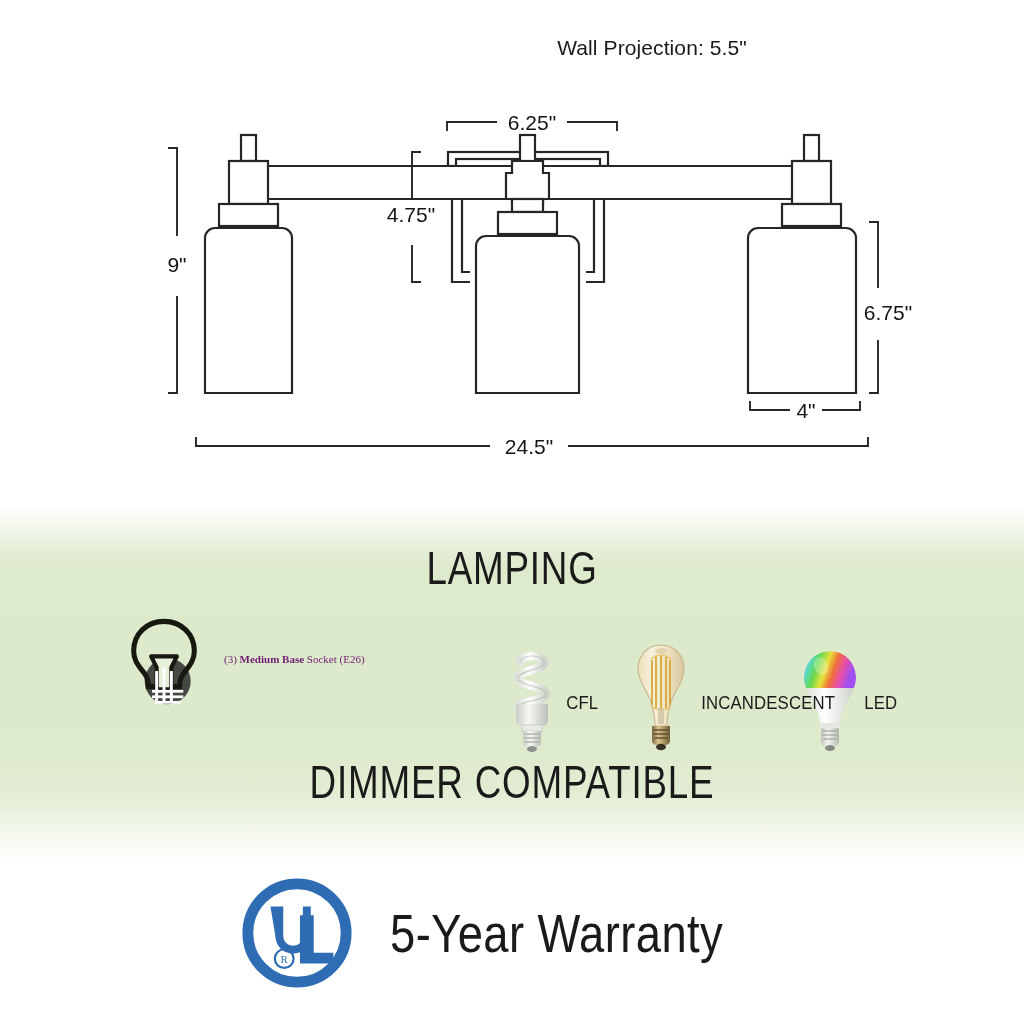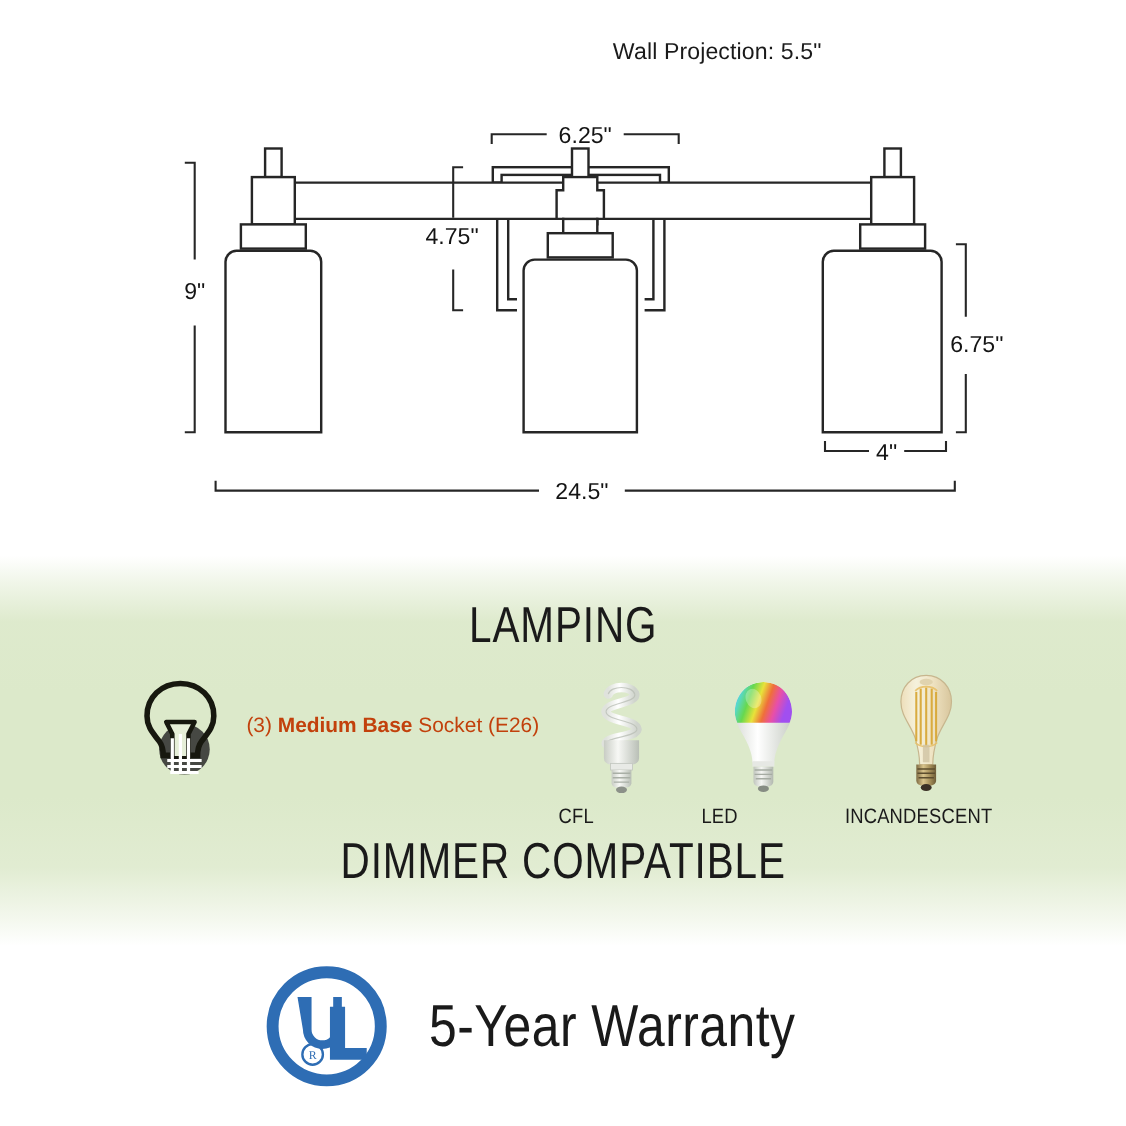--- a/index.html
+++ b/index.html
@@ -62,32 +62,33 @@
     transform-origin:center top;
     line-height:1.05;
   }
 
   .socket-row{
     position:absolute;left:118px;top:614px;
     display:flex;align-items:center;gap:14px;
   }
   .socket-icon{width:92px;height:92px;flex:0 0 92px;}
   .socket-text{
-    font-size:19px;line-height:1.45;
-    color:#c2410c;
+    font-size:11px;line-height:1.45;
+    color:#701a75;
     white-space:nowrap;
+    font-family:Liberation Serif, serif;
   }
   .socket-text b{font-weight:700;}
 
   .bulbs{
     position:absolute;left:500px;top:604px;
     width:430px;height:150px;
     display:flex;align-items:flex-end;justify-content:flex-start;gap:0;
   }
-  .bulb-cell{display:flex;flex-direction:column;}
+  .bulb-cell{display:flex;flex-direction:row;align-items:center;}
   .bulb-cell.cfl{width:130px;}
   .bulb-cell.led{width:128px;}
   .bulb-cell.inc{width:168px;}
   .bulb-art{height:112px;display:flex;align-items:flex-end;justify-content:center;}
   .bulb-label{
     margin-top:9px;font-size:19px;letter-spacing:0.2px;
     transform:scaleX(0.88);transform-origin:center;
     white-space:nowrap;
   }
 
@@ -248,20 +249,67 @@
             <g stroke="#a9afa6" stroke-width="1.3" fill="none">
               <line x1="24" y1="88" x2="40" y2="88"></line>
               <line x1="24" y1="92" x2="40" y2="92"></line>
               <line x1="25" y1="96" x2="39" y2="96"></line>
             </g>
             <ellipse cx="32" cy="103" rx="5" ry="3" fill="#8c9189"></ellipse>
           </g>
         </svg>
       </div>
       <div class="bulb-label">CFL</div>
+    </div>
+
+    <div class="bulb-cell inc">
+      <div class="bulb-art">
+        <svg width="62" height="112" viewBox="0 0 62 112">
+          <defs>
+            <linearGradient id="amberGlass" x1="0" y1="0" x2="1" y2="0">
+              <stop offset="0" stop-color="#eeddb8" stop-opacity="0.95"></stop>
+              <stop offset="0.30" stop-color="#fbf3e0" stop-opacity="0.8"></stop>
+              <stop offset="0.60" stop-color="#f2e4c4" stop-opacity="0.9"></stop>
+              <stop offset="1" stop-color="#d8c49a" stop-opacity="0.95"></stop>
+            </linearGradient>
+            <linearGradient id="brassBase" x1="0" y1="0" x2="1" y2="0">
+              <stop offset="0" stop-color="#7d6a42"></stop>
+                <stop offset="0.35" stop-color="#d9c48c"></stop>
+              <stop offset="0.72" stop-color="#a08a56"></stop>
+                <stop offset="1" stop-color="#6d5c38"></stop>
+            </linearGradient>
+          </defs>
+
+          <path d="M31 3 C45 3 54 14 54 27 C54 40 45 48 41 60 C38 70 37 78 37 84 H25 C25 78 24 70 21 60 C17 48 8 40 8 27 C8 14 17 3 31 3 Z" fill="url(#amberGlass)" stroke="#c7b68e" stroke-width="1.1"></path>
+
+          <g stroke="#d8a838" stroke-width="1.9" fill="none" opacity="0.95">
+            <line x1="22" y1="18" x2="22" y2="63"></line>
+            <line x1="26" y1="15" x2="26" y2="66"></line>
+            <line x1="31" y1="14" x2="31" y2="67"></line>
+            <line x1="36" y1="15" x2="36" y2="66"></line>
+            <line x1="40" y1="18" x2="40" y2="63"></line>
+          </g>
+          <g stroke="#e8c068" stroke-width="1.6" fill="none" opacity="0.9">
+            <path d="M21 17 C26 12 36 12 41 17"></path>
+            <path d="M21 64 C26 69 36 69 41 64"></path>
+          </g>
+
+          <path d="M28 66 h6 v16 h-6 Z" fill="#cfc3a4" opacity="0.8"></path>
+          <ellipse cx="31" cy="9" rx="6" ry="3" fill="#ded0ab" opacity="0.9"></ellipse>
+
+          <path d="M22 84 h18 v15 a5 5 0 0 1 -4 4 h-10 a5 5 0 0 1 -4 -4 Z" fill="url(#brassBase)"></path>
+          <g stroke="#5c4d2e" stroke-width="1.4" fill="none">
+            <line x1="23" y1="88" x2="39" y2="88"></line>
+            <line x1="23" y1="92" x2="39" y2="92"></line>
+            <line x1="24" y1="96" x2="38" y2="96"></line>
+          </g>
+          <ellipse cx="31" cy="105" rx="5" ry="3.2" fill="#3a3026"></ellipse>
+        </svg>
+      </div>
+      <div class="bulb-label">INCANDESCENT</div>
     </div>
 
     <div class="bulb-cell led">
       <div class="bulb-art">
         <svg width="64" height="108" viewBox="0 0 64 108">
           <defs>
             <linearGradient id="rgbDome" x1="0" y1="0" x2="1" y2="0.25">
               <stop offset="0" stop-color="#4aa3f0"></stop>
               <stop offset="0.16" stop-color="#57d8d0"></stop>
               <stop offset="0.33" stop-color="#67d84f"></stop>
@@ -298,67 +346,20 @@
           <g stroke="#a5aba2" stroke-width="1.3" fill="none">
             <line x1="24" y1="85" x2="40" y2="85"></line>
             <line x1="24" y1="89" x2="40" y2="89"></line>
             <line x1="25" y1="93" x2="39" y2="93"></line>
           </g>
           <ellipse cx="32" cy="102" rx="5" ry="3" fill="#868c83"></ellipse>
         </svg>
       </div>
       <div class="bulb-label">LED</div>
     </div>
-
-    <div class="bulb-cell inc">
-      <div class="bulb-art">
-        <svg width="62" height="112" viewBox="0 0 62 112">
-          <defs>
-            <linearGradient id="amberGlass" x1="0" y1="0" x2="1" y2="0">
-              <stop offset="0" stop-color="#eeddb8" stop-opacity="0.95"></stop>
-              <stop offset="0.30" stop-color="#fbf3e0" stop-opacity="0.8"></stop>
-              <stop offset="0.60" stop-color="#f2e4c4" stop-opacity="0.9"></stop>
-              <stop offset="1" stop-color="#d8c49a" stop-opacity="0.95"></stop>
-            </linearGradient>
-            <linearGradient id="brassBase" x1="0" y1="0" x2="1" y2="0">
-              <stop offset="0" stop-color="#7d6a42"></stop>
-                <stop offset="0.35" stop-color="#d9c48c"></stop>
-              <stop offset="0.72" stop-color="#a08a56"></stop>
-                <stop offset="1" stop-color="#6d5c38"></stop>
-            </linearGradient>
-          </defs>
-
-          <path d="M31 3 C45 3 54 14 54 27 C54 40 45 48 41 60 C38 70 37 78 37 84 H25 C25 78 24 70 21 60 C17 48 8 40 8 27 C8 14 17 3 31 3 Z" fill="url(#amberGlass)" stroke="#c7b68e" stroke-width="1.1"></path>
-
-          <g stroke="#d8a838" stroke-width="1.9" fill="none" opacity="0.95">
-            <line x1="22" y1="18" x2="22" y2="63"></line>
-            <line x1="26" y1="15" x2="26" y2="66"></line>
-            <line x1="31" y1="14" x2="31" y2="67"></line>
-            <line x1="36" y1="15" x2="36" y2="66"></line>
-            <line x1="40" y1="18" x2="40" y2="63"></line>
-          </g>
-          <g stroke="#e8c068" stroke-width="1.6" fill="none" opacity="0.9">
-            <path d="M21 17 C26 12 36 12 41 17"></path>
-            <path d="M21 64 C26 69 36 69 41 64"></path>
-          </g>
-
-          <path d="M28 66 h6 v16 h-6 Z" fill="#cfc3a4" opacity="0.8"></path>
-          <ellipse cx="31" cy="9" rx="6" ry="3" fill="#ded0ab" opacity="0.9"></ellipse>
-
-          <path d="M22 84 h18 v15 a5 5 0 0 1 -4 4 h-10 a5 5 0 0 1 -4 -4 Z" fill="url(#brassBase)"></path>
-          <g stroke="#5c4d2e" stroke-width="1.4" fill="none">
-            <line x1="23" y1="88" x2="39" y2="88"></line>
-            <line x1="23" y1="92" x2="39" y2="92"></line>
-            <line x1="24" y1="96" x2="38" y2="96"></line>
-          </g>
-          <ellipse cx="31" cy="105" rx="5" ry="3.2" fill="#3a3026"></ellipse>
-        </svg>
-      </div>
-      <div class="bulb-label">INCANDESCENT</div>
-    </div>
   </div>
 
   <div class="dimmer-title">DIMMER COMPATIBLE</div>
 
   <div class="warranty">
     <svg class="ul-logo" viewBox="0 0 120 120">
       <circle cx="60" cy="60" r="50" fill="none" stroke="#2e6db4" stroke-width="11"></circle>
 
       <path d="M33 33 h13 v30 a10 10 0 0 0 20 0 v-30 h8 v30 a18 18 0 0 1 -36 0 Z" fill="#2e6db4"></path>
 

